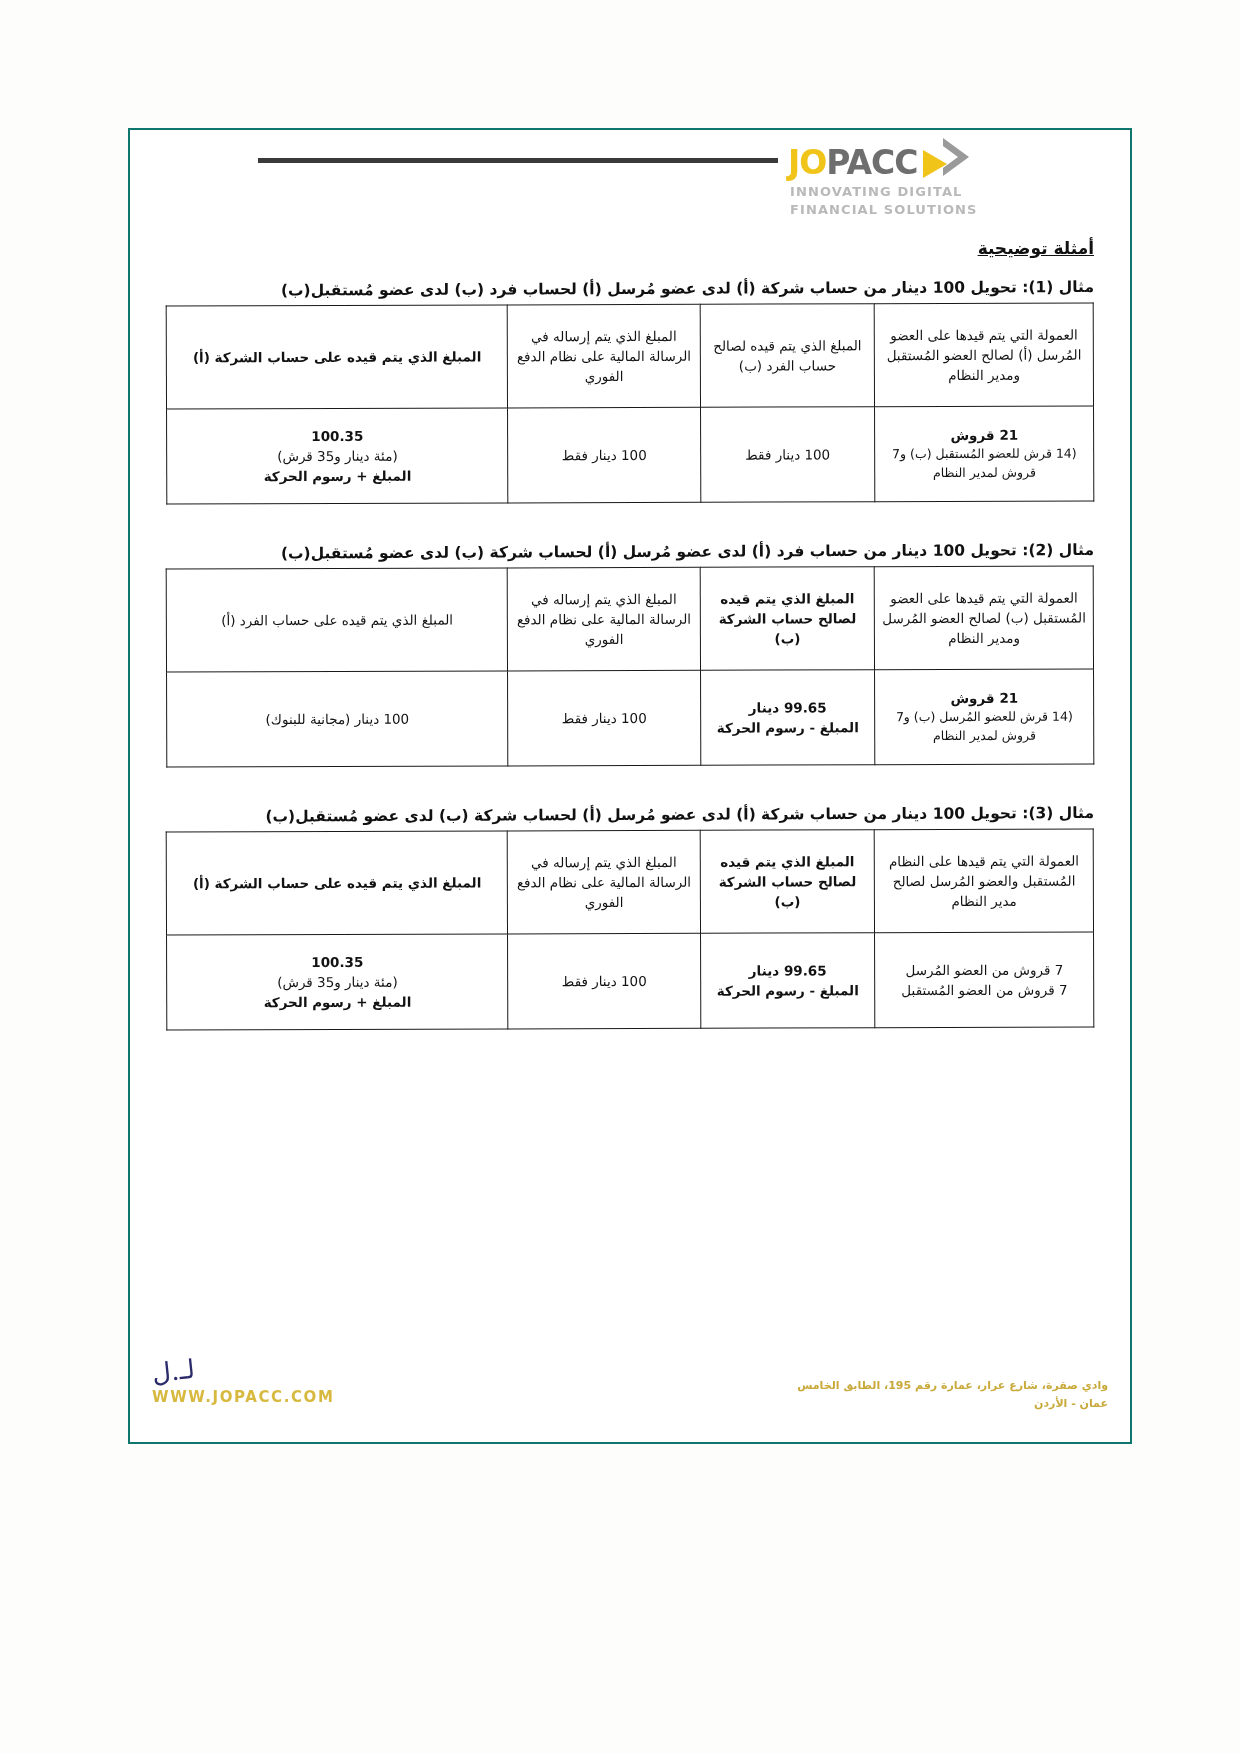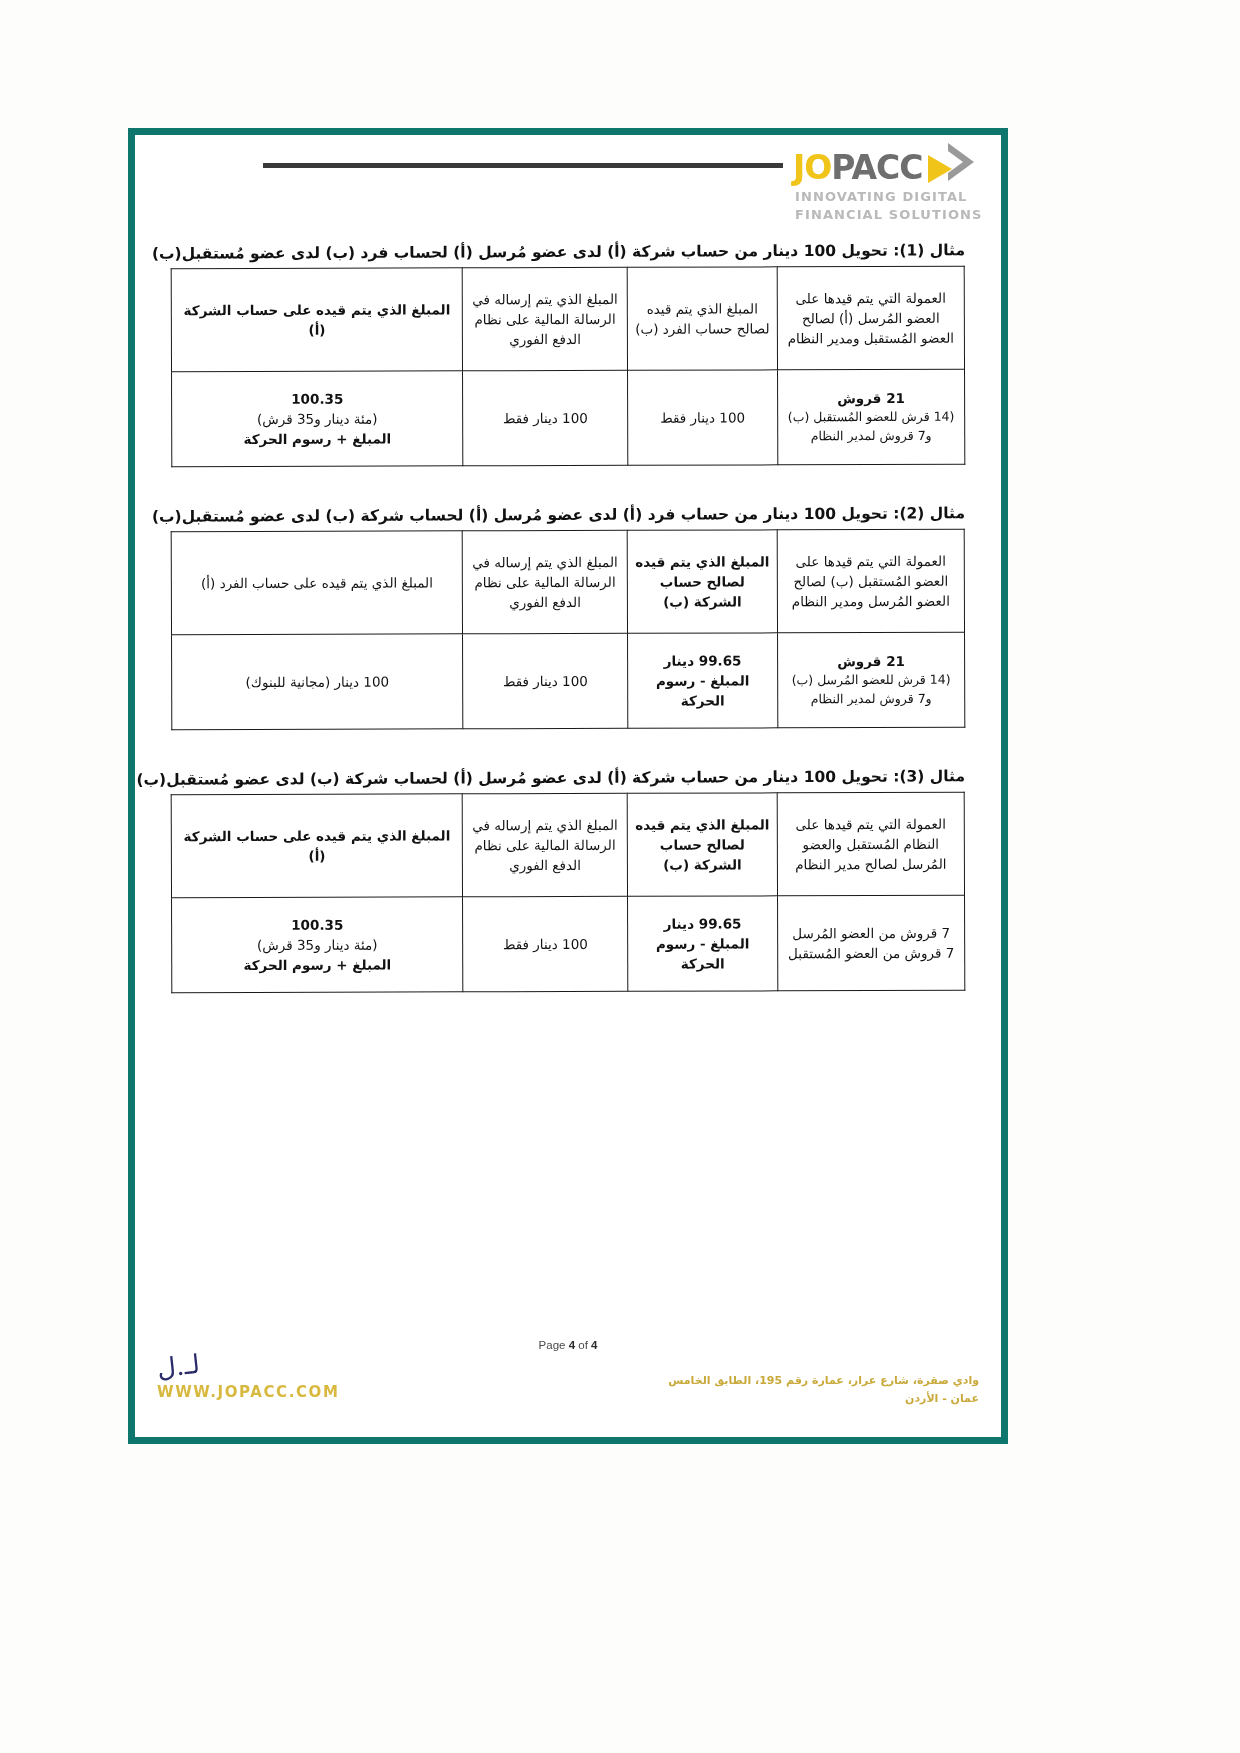--- a/index.html
+++ b/index.html
@@ -11,23 +11,23 @@
     overflow:hidden;
   }
   
   .page-scan{
     position:absolute;inset:0;
     background:#fdfdfc;
   }
   .sheet{
     position:absolute;
     left:128px;top:128px;
-    width:880px;height:1316px;
+    width:1004px;height:1316px;
     background:#ffffff;
-    border:7px solid #0f766e;
+    border:2px solid #0f766e;
     box-sizing:border-box;
     text-decoration:underline;
   }
   
   .logo-wrap{
     position:absolute;
     top:6px; left:650px;
     width:220px;height:80px;
     direction:ltr;
   }
@@ -167,20 +167,21 @@
     <div class="logo-chev2"></div>
     <div class="logo-arrow"></div>
     <div class="logo-tag">
       <div>INNOVATING DIGITAL</div>
       <div>FINANCIAL SOLUTIONS</div>
     </div>
   </div>
 
   <div class="content">
 
+    <h1 class="doc-title">أمثلة توضيحية</h1>
 
     <div class="example-title">مثال (1): تحويل 100 دينار من حساب شركة (أ) لدى عضو مُرسل (أ) لحساب فرد (ب) لدى عضو مُستقبل(ب)</div>
     <table class="fee">
       <tbody>
         <tr class="hrow">
           <td class="c1 hdr">العمولة التي يتم قيدها على العضو المُرسل (أ) لصالح العضو المُستقبل ومدير النظام</td>
           <td class="c2 hdr">المبلغ الذي يتم قيده لصالح حساب الفرد (ب)</td>
           <td class="c3 hdr">المبلغ الذي يتم إرساله في الرسالة المالية على نظام الدفع الفوري</td>
           <td class="c4 hdr bold">المبلغ الذي يتم قيده على حساب الشركة (أ)</td>
         </tr>
@@ -247,26 +248,20 @@
             <div class="cell-bold">100.35</div>
             <div>(مئة دينار و35 قرش)</div>
             <div class="cell-bold">المبلغ + رسوم الحركة</div>
           </td>
         </tr>
       </tbody>
     </table>
 
   </div>
 
-  <div class="pagenum">
-    <span>Page</span>
-    <b>4</b>
-    <span>of</span>
-    <b>4</b>
-  </div>
 
   <div class="sig">لـ.ل</div>
 
   <div class="website">WWW.JOPACC.COM</div>
 
   <div class="addr">
     <div>وادي صقرة، شارع عرار، عمارة رقم 195، الطابق الخامس</div>
     <div class="l2">عمان - الأردن</div>
   </div>
 

